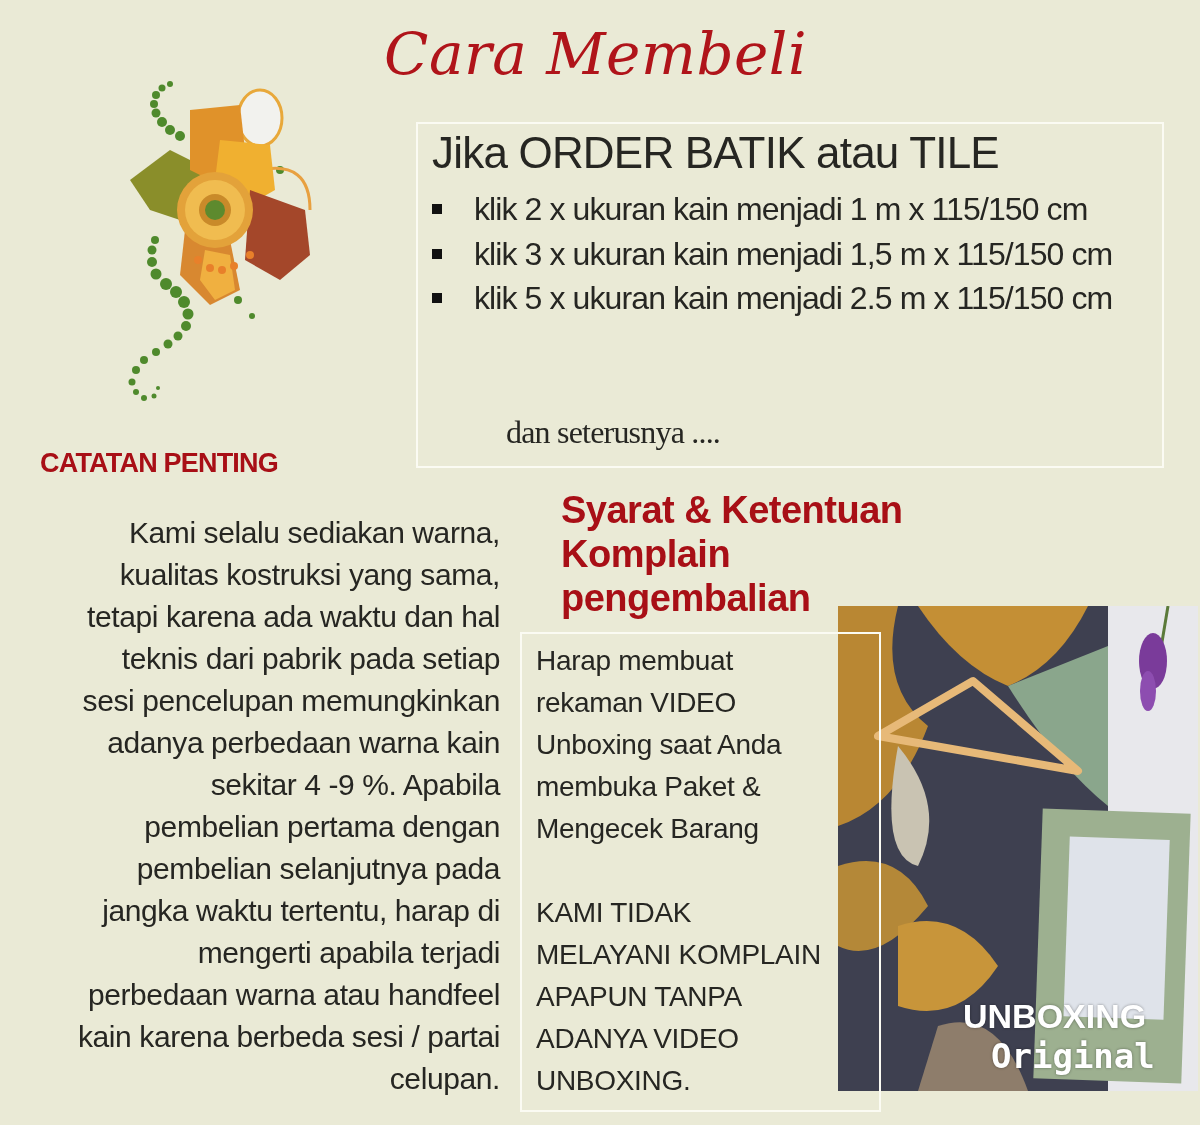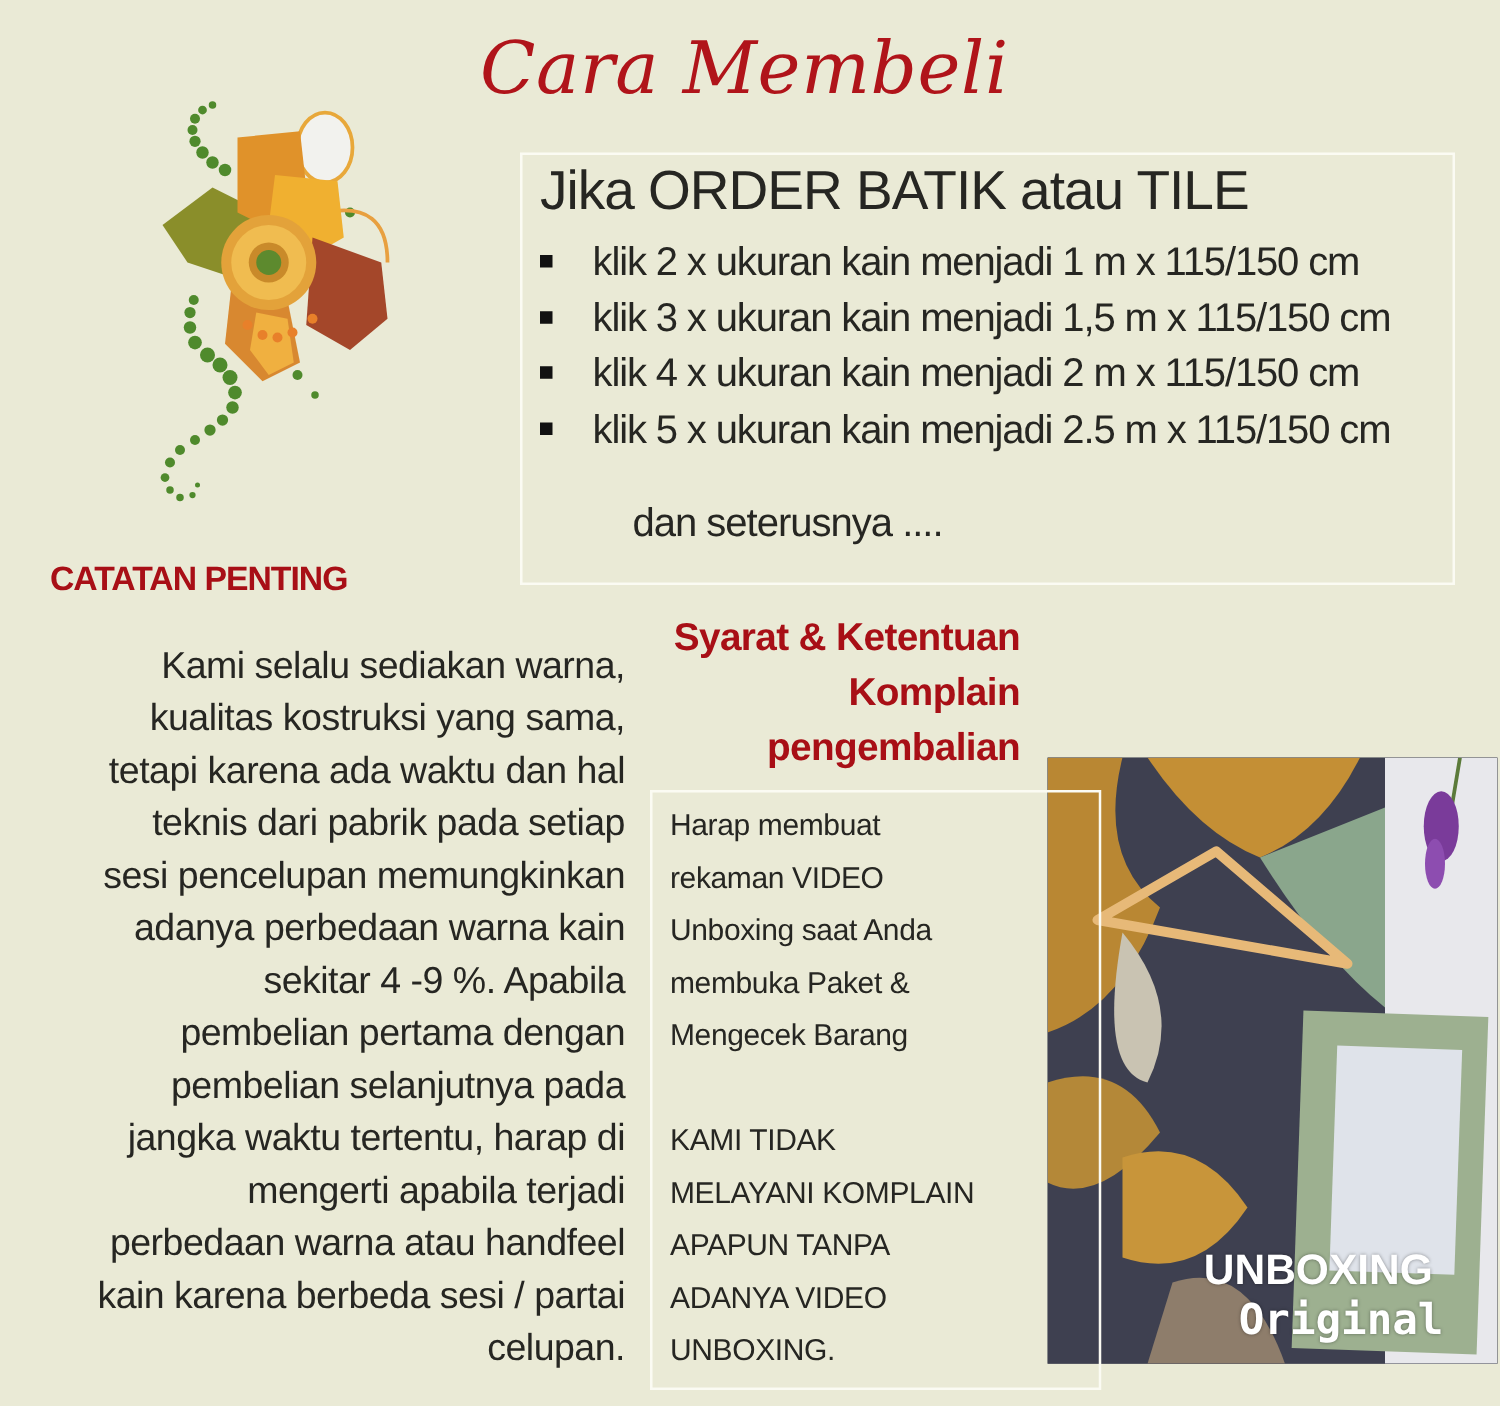--- a/index.html
+++ b/index.html
@@ -27,48 +27,48 @@
   }
   .order-list { position:absolute; left:416px; top:175px; width:720px; margin:12px; padding:0; list-style:none; }
   .order-list li {
     position:relative; padding-left:46px;
     font-size:32px; line-height:44.5px; letter-spacing:-0.9px; font-weight:300;
   }
   .order-list li .bullet {
     position:absolute; left:4px; top:17px; width:10px; height:10px; background:#111;
   }
   .order-more {
-    position:absolute; left:506px; top:396px;
-    font-size:32px; line-height:44px; letter-spacing:-0.8px; white-space:nowrap;
+    position:absolute; left:506px; top:410px;
+    font-size:32px; line-height:44px; letter-spacing:-0.8px; white-space:nowrap;font-family:Liberation Serif, serif;
   }
 
   .note-heading {
     position:absolute; left:40px; top:448px;
     font-size:27px; font-weight:bold; color:#a80f16; letter-spacing:-0.8px; white-space:nowrap;
   }
   .note-body {
     position:absolute; left:40px; top:512px; width:460px;
     font-size:30px; line-height:42px; letter-spacing:-0.4px; white-space:pre-line;text-align:right;
   }
 
   .terms-heading {
-    position:absolute; left:539px; top:488px;
-    font-size:31px; line-height:44px; font-weight:bold; color:#a80f16; letter-spacing:-0.5px; white-space:pre-line;text-align:right;
+    position:absolute; left:561px; top:488px;
+    font-size:38px; line-height:44px; font-weight:bold; color:#a80f16; letter-spacing:-0.5px; white-space:pre-line;
   }
   .product-photo {
     position:absolute; left:838px; top:606px; width:360px; height:485px; overflow:hidden;
     background:#3d3f4f;
   }
   .terms-box {
     position:absolute; left:520px; top:632px; width:361px; height:480px;
     border:2px solid #fbfbf3; box-sizing:border-box;
   }
   .terms-body {
     position:absolute; left:536px; top:640px; width:340px;
-    font-size:24px; line-height:42px; letter-spacing:-0.3px; white-space:pre-line; font-weight:300;
+    font-size:28px; line-height:42px; letter-spacing:-0.3px; white-space:pre-line; font-weight:300;
   }
   .brand {
     position:absolute; left:963px; top:996px; color:#fff; text-align:left;
   }
   .brand-name { font-size:34px; font-weight:bold; letter-spacing:0px; line-height:40px; text-shadow:0 0 3px rgba(0,0,0,0.4); }
   .brand-sub { font-family:"DejaVu Sans Mono", monospace; font-size:34px; font-weight:bold; line-height:40px; margin-left:28px; text-shadow:0 0 3px rgba(0,0,0,0.4); }
 </style>
 </head>
 <body>
 
@@ -135,21 +135,21 @@
       <circle cx="124" cy="196" r="4"></circle>
       <circle cx="140" cy="185" r="4"></circle>
   </g>
 </svg>
 
 <div class="order-box"></div>
 <div class="order-heading">Jika ORDER BATIK atau TILE</div>
 <ul class="order-list">
   <li><span class="bullet"></span><span>klik 2 x ukuran kain menjadi 1 m x 115/150 cm</span></li>
   <li><span class="bullet"></span><span>klik 3 x ukuran kain menjadi 1,5 m x 115/150 cm</span></li>
-  <li><span class="bullet"></span><span>klik 4 x ukuran kain menjadi 2 m x 115/150 cm</span></li>
+  <li><span class="bullet"></span></li>
   <li><span class="bullet"></span><span>klik 5 x ukuran kain menjadi 2.5 m x 115/150 cm</span></li>
 </ul>
 <div class="order-more">dan seterusnya ....</div>
 
 <div class="note-heading">CATATAN PENTING</div>
 <div class="note-body">Kami selalu sediakan warna,
 kualitas kostruksi yang sama,
 tetapi karena ada waktu dan hal
 teknis dari pabrik pada setiap
 sesi pencelupan memungkinkan

